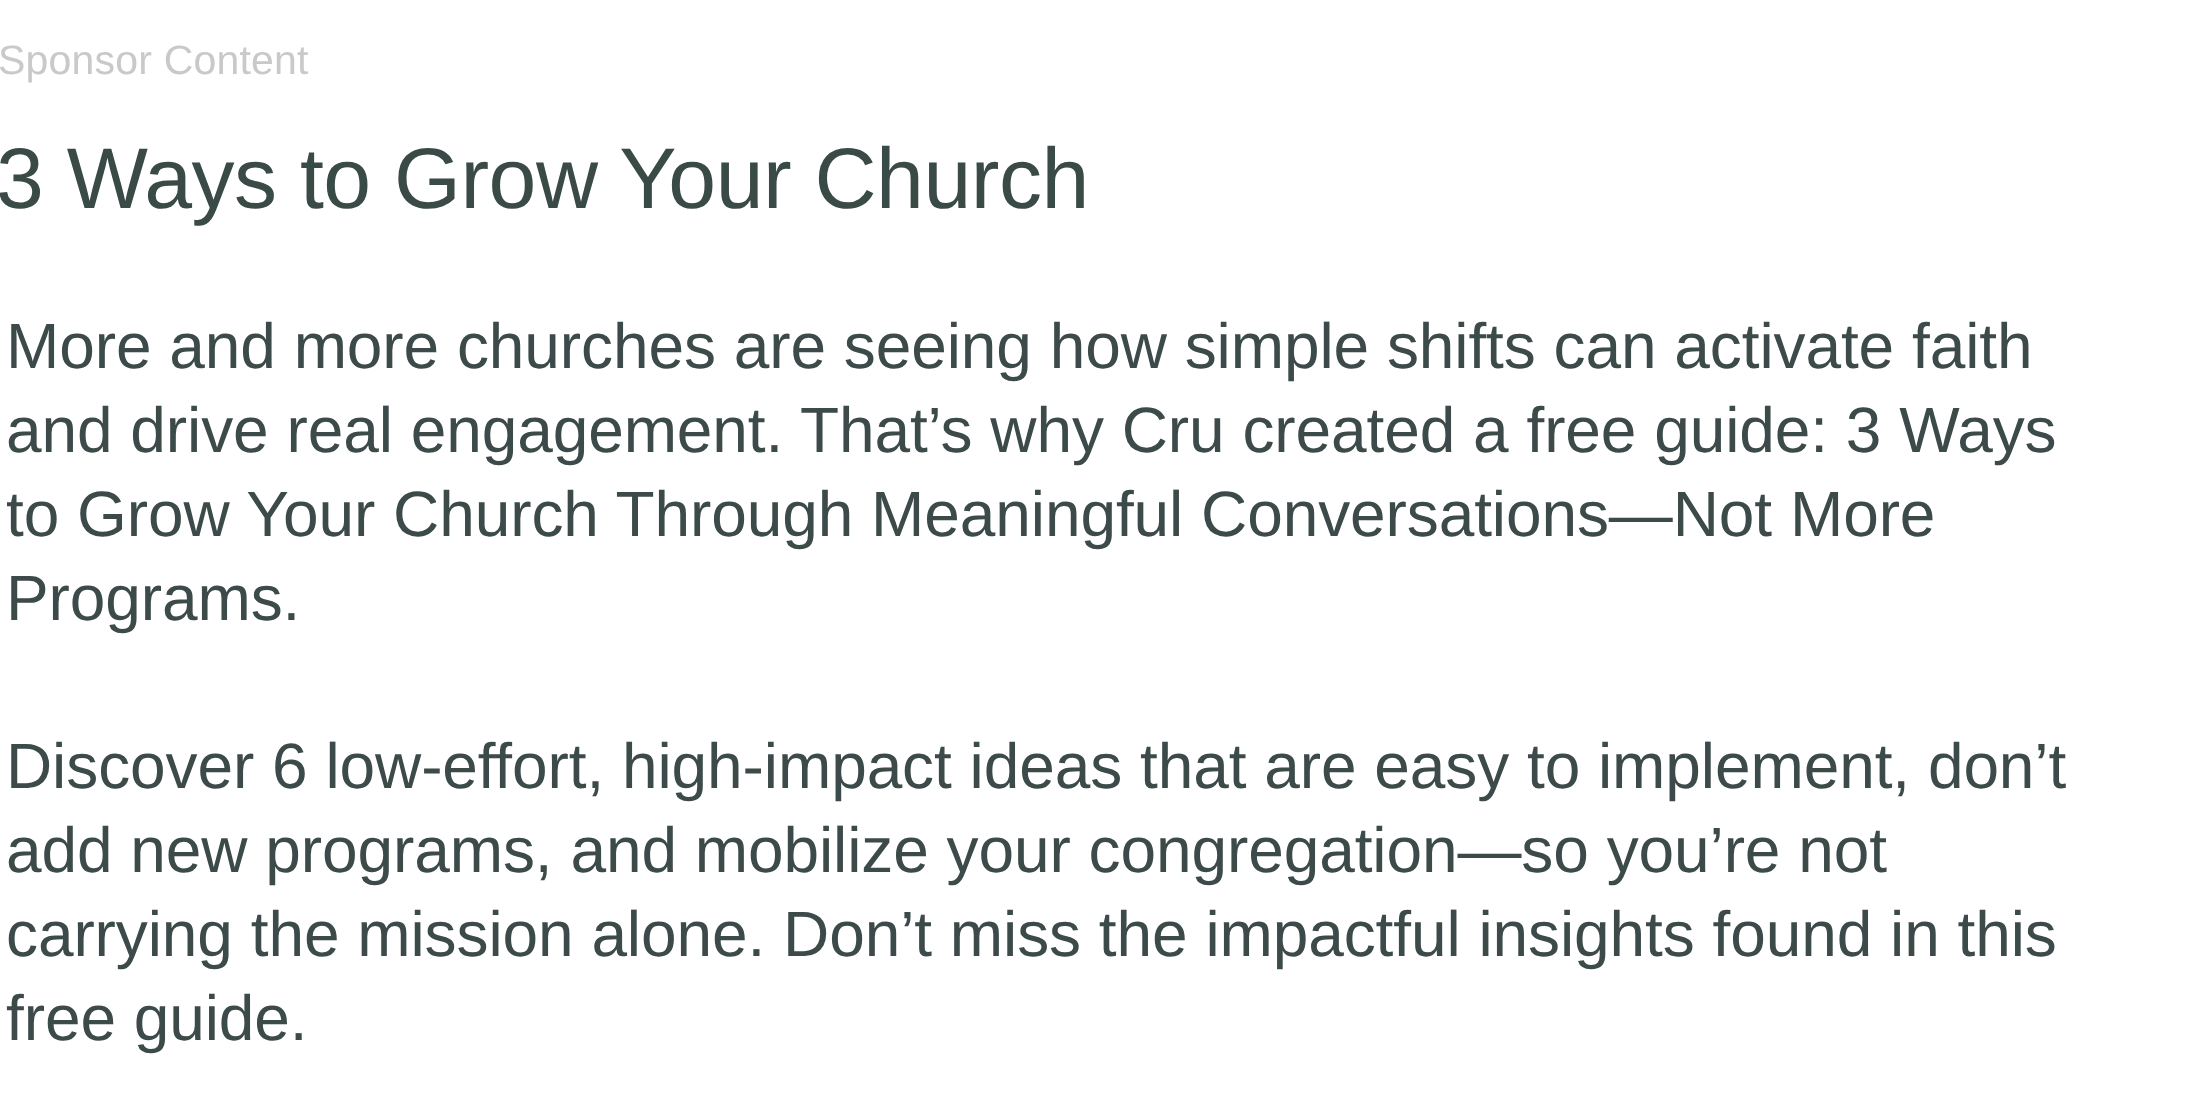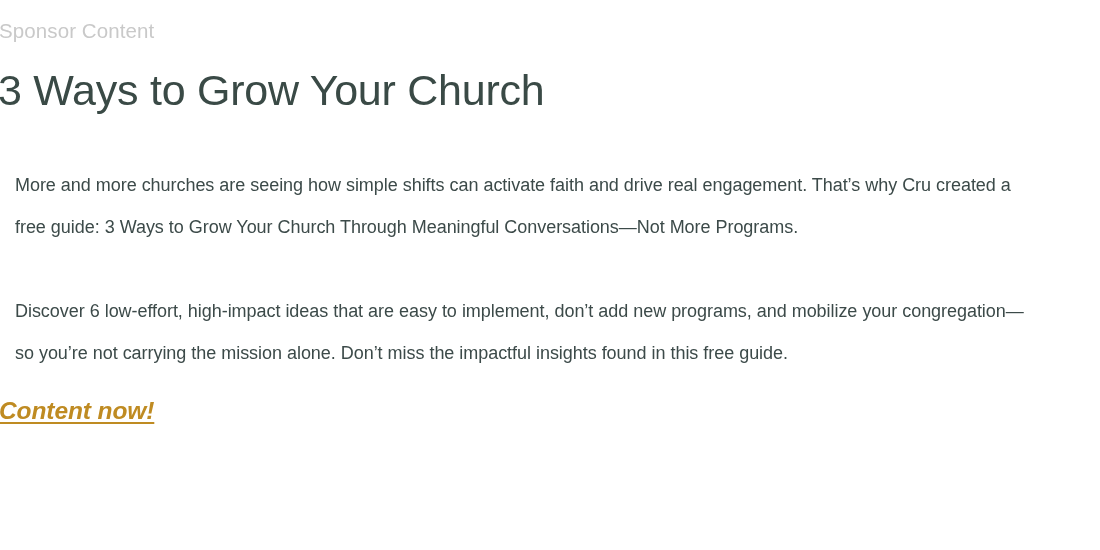--- a/index.html
+++ b/index.html
@@ -56,23 +56,23 @@
 
   
   .body-copy {
     position: relative;
     top: 84px;
     left: -1px;
     width: 1045px;
   }
 
   .paragraph {
-    margin: 16px;
+    margin: 4px;
     padding: 0;
-    font-size: 18px;
+    font-size: 32px;
     font-weight: 400;
     line-height: 42px;
     color: #3c4a49;
     letter-spacing: -0.05px;
     word-spacing: 0.1px;
   }
 
   .paragraph + .paragraph {
     margin-top: 42px;
   }

